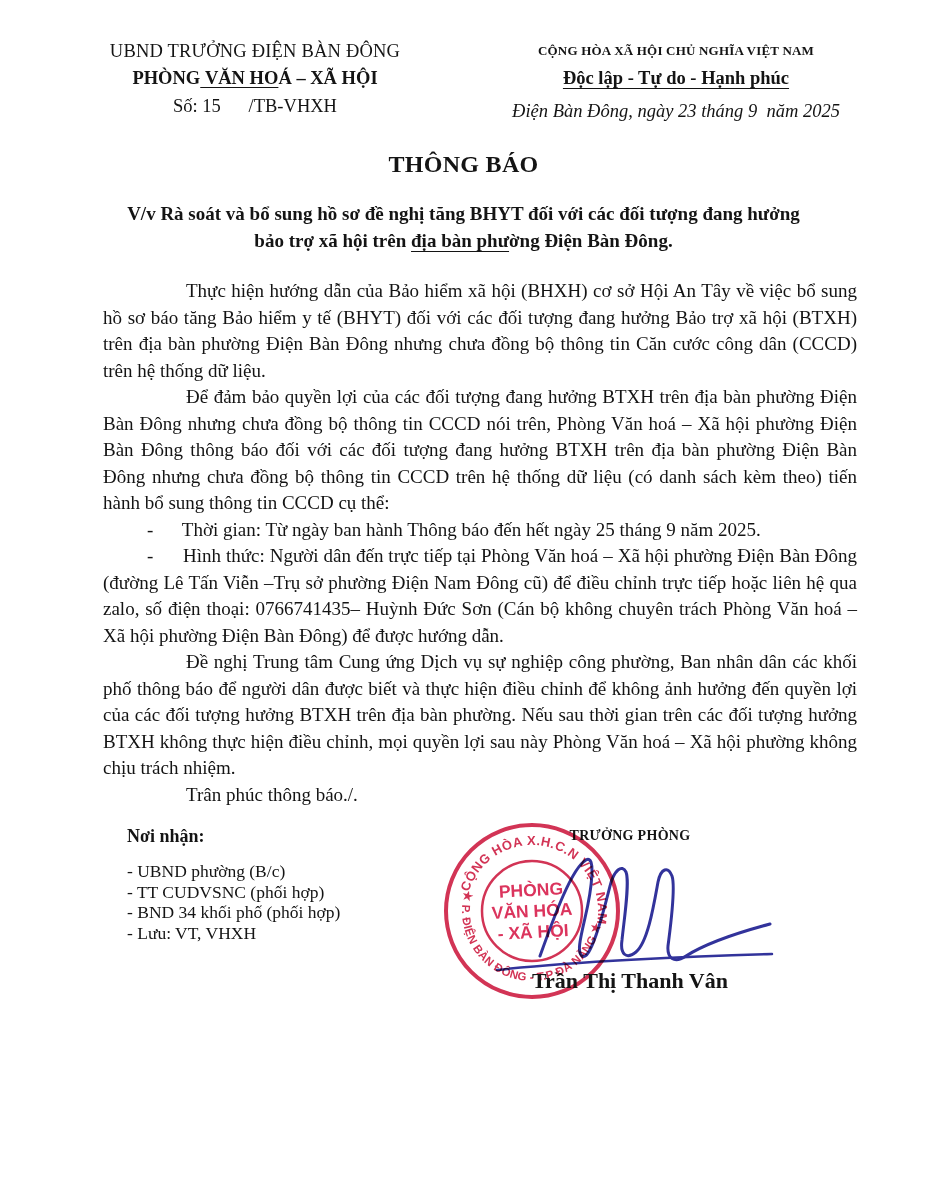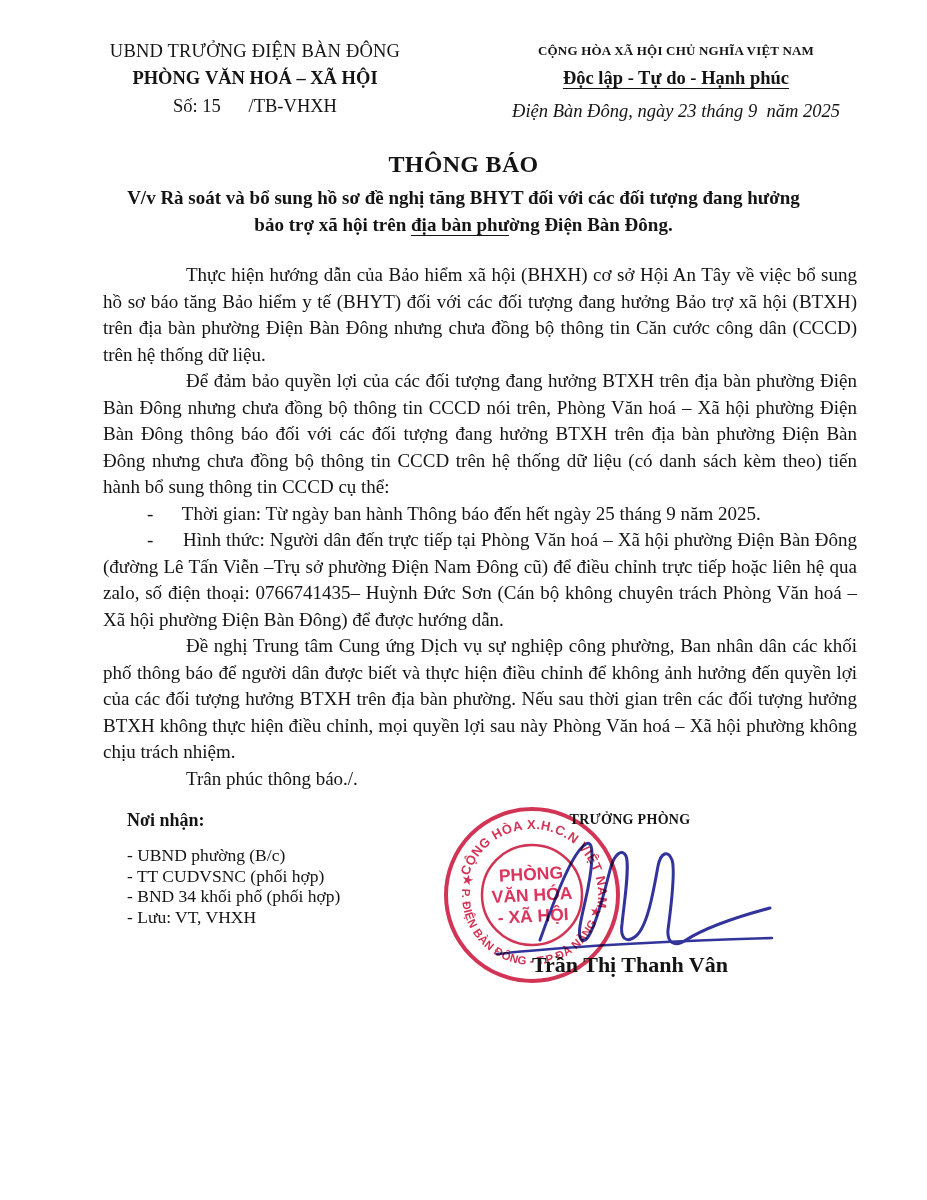--- a/index.html
+++ b/index.html
@@ -11,29 +11,29 @@
     font-family:"Liberation Serif","DejaVu Serif",serif;
     color:#141414;
     overflow:hidden;
   }
   
   .header{display:flex;padding-top:38px;}
   .header-left{width:400px;margin-left:55px;text-align:center;line-height:26px;}
   .header-right{flex:1;margin-right:30px;text-align:center;line-height:26px;}
   .h-org{font-size:18.5px;letter-spacing:.2px;}
   .h-dept{font-size:18.5px;font-weight:bold;margin-top:1px;}
-  .h-dept .ul{text-underline-offset:3px;}
+  .h-dept .ul{text-decoration:underline;text-underline-offset:3px;}
   .h-num{font-size:18.5px;margin-top:2px;}
   .h-nat1{font-size:13px;font-weight:bold;letter-spacing:.2px;}
   .h-nat2{font-size:18.5px;font-weight:bold;text-decoration:underline;text-underline-offset:4px;margin-top:1px;}
   .h-date{font-size:18.5px;font-style:italic;margin-top:7px;}
   
   .title-block{text-align:center;margin-top:27px;line-height:27px;}
   .doc-title{font-size:24px;font-weight:bold;letter-spacing:.3px;}
-  .doc-subject{font-size:19px;font-weight:bold;margin-top:6px;line-height:27px;}
+  .doc-subject{font-size:19px;font-weight:bold;margin-top:22px;line-height:27px;}
   .doc-subject .ul{text-decoration:underline;text-underline-offset:4px;}
   
   .body-text{margin:24px 70px 0 103px;font-size:19px;line-height:26.5px;text-align:justify;}
   .body-text p{margin:0;}
   .p-indent{text-indent:83px;}
   .p-bullet{text-indent:44px;}
   
   .footer{position:relative;height:412px;}
   .recipients{position:absolute;left:127px;top:18px;}
   .recipients .label{font-size:18px;font-weight:bold;}

